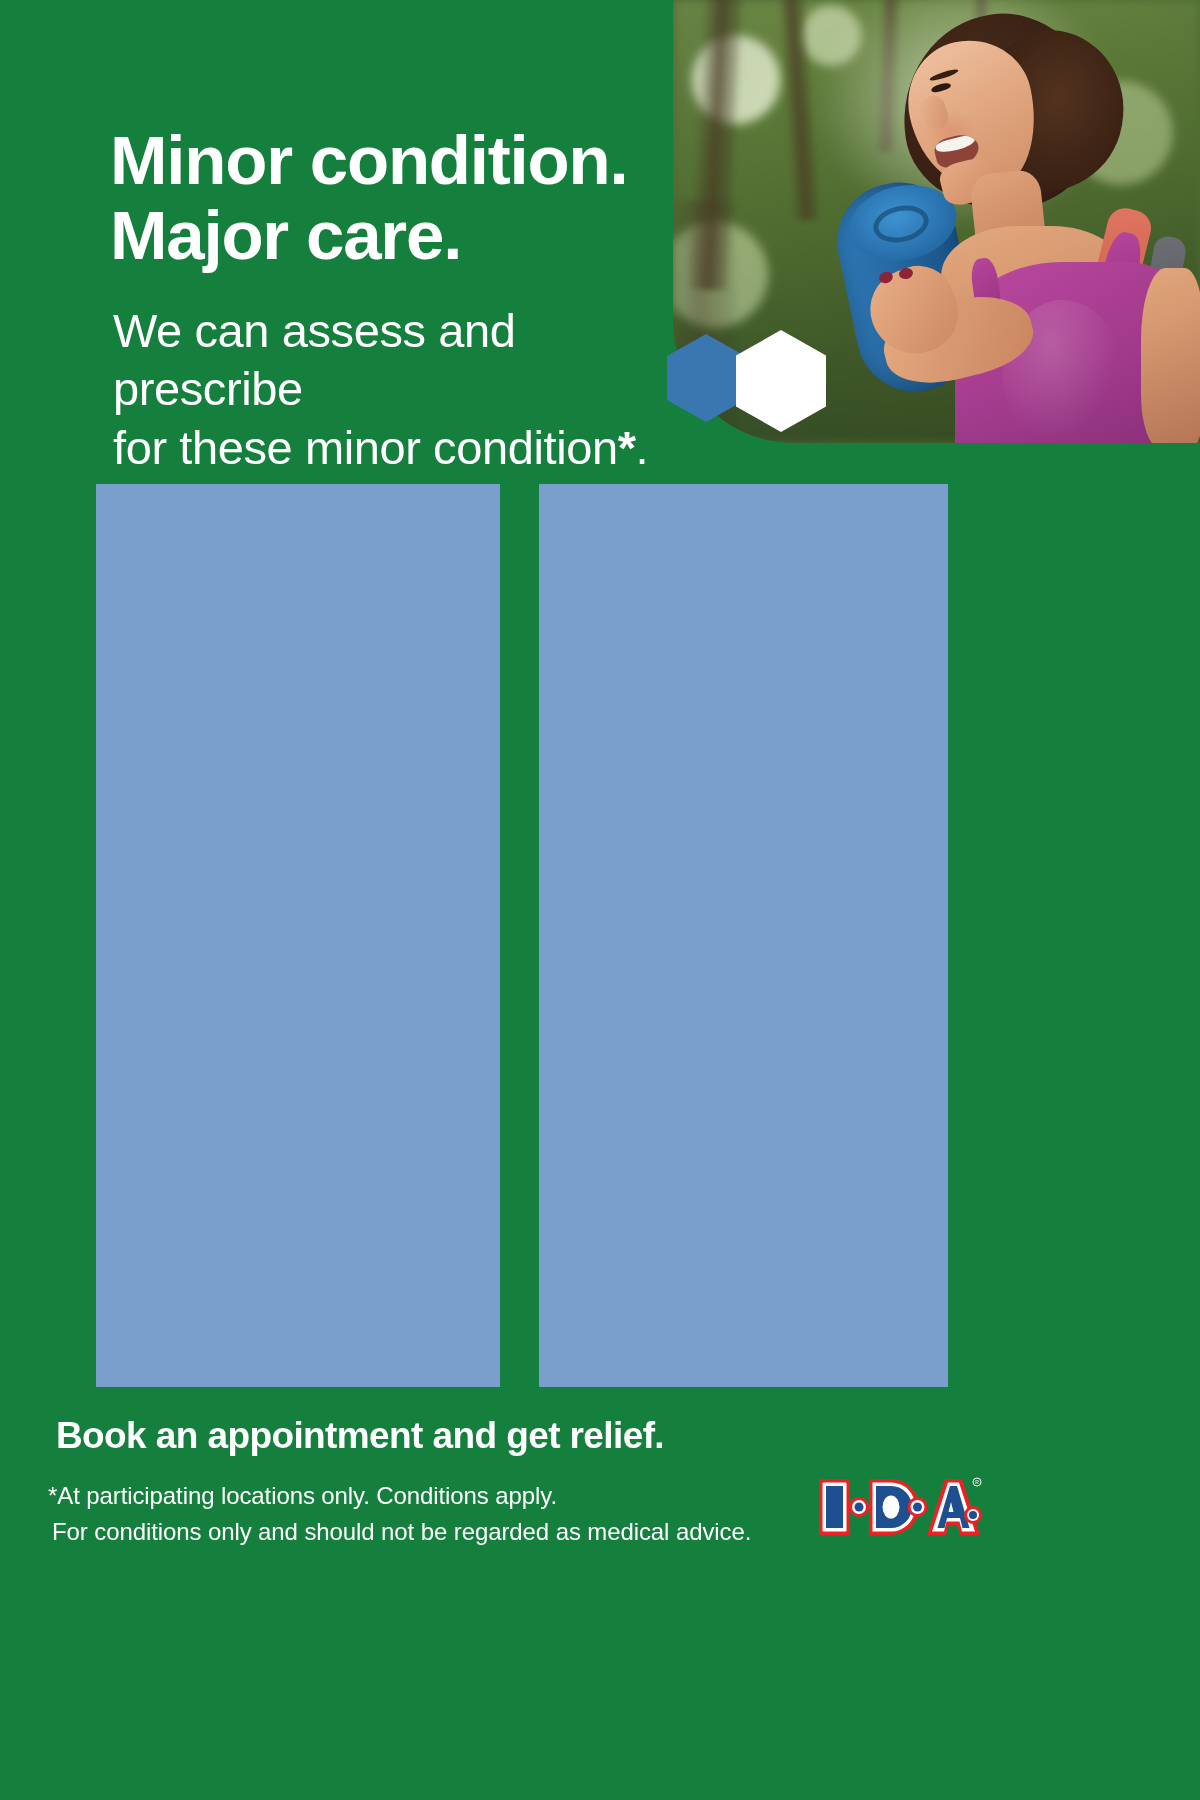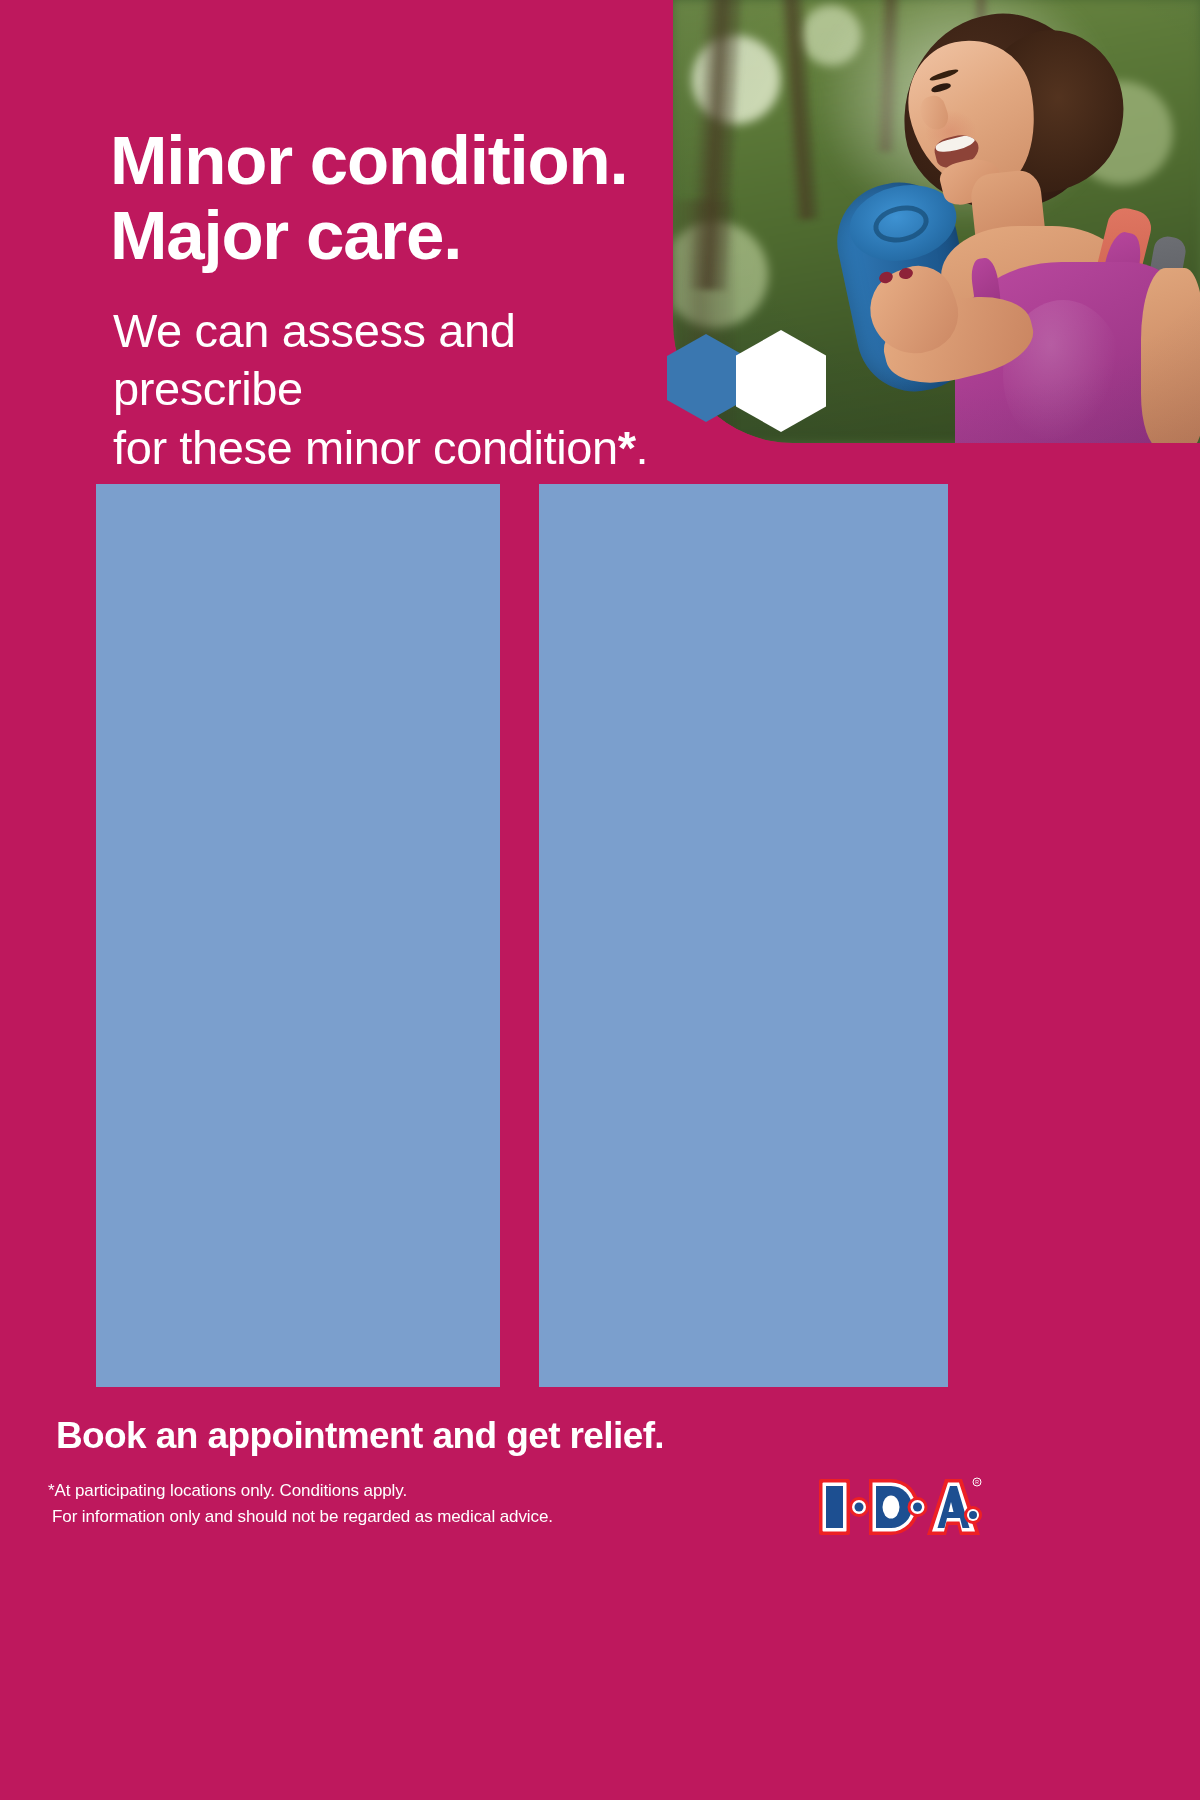--- a/index.html
+++ b/index.html
@@ -6,21 +6,21 @@
   html,body { width:1200px; height:1800px; }
   body {
     font-family:"Liberation Sans", sans-serif;
     background:#005b9e;
     overflow:hidden;
     position:relative;
   }
   #poster {
     position:absolute; inset:0;
     width:1200px; height:1800px;
-    background:#be185d;
+    background:#15803d;
     overflow:hidden;
     padding-left:22px;
   }
 
   
   .photo-wrap {
     position:absolute;
     left:673px; top:0px;
     width:527px; height:443px;
     overflow:hidden;
@@ -273,21 +273,21 @@
     color:#ffffff;
     font-size:37px;
     font-weight:bold;
     letter-spacing:-.6px;
     margin-left:8px;
   }
   .footnotes {
     position:absolute;
     left:48px; top:1478px;
     color:#ffffff;
-    font-size:17px;
+    font-size:24px;
     line-height:1.52;
     letter-spacing:-.1px;
   }
   .footnotes .fn2 { padding-left:4px; }
 
   
   .logo {
     position:absolute;
     left:816px; top:1476px;
     width:166px; height:62px;
@@ -359,21 +359,21 @@
   <div class="hex hex-mid"></div>
   <div class="hex hex-white"></div>
 
   <div class="panel panel-left"></div>
   <div class="panel panel-right"></div>
 
   <div class="cta">Book an appointment and get relief.</div>
 
   <div class="footnotes">
     <div class="fn1">*At participating locations only. Conditions apply.</div>
-    <div class="fn2">For information only and should not be regarded as medical advice.</div>
+    <div class="fn2">For conditions only and should not be regarded as medical advice.</div>
   </div>
 
   <div class="logo">
     <svg viewBox="0 0 332 124" xmlns="http://www.w3.org/2000/svg">
       <g>
 
         <g>
           <rect x="6" y="6" width="62" height="112" rx="4" fill="#ed2024"></rect>
           <rect x="13" y="13" width="48" height="98" rx="2" fill="#ffffff"></rect>
           <rect x="20" y="20" width="34" height="84" fill="#1d4f91"></rect>

